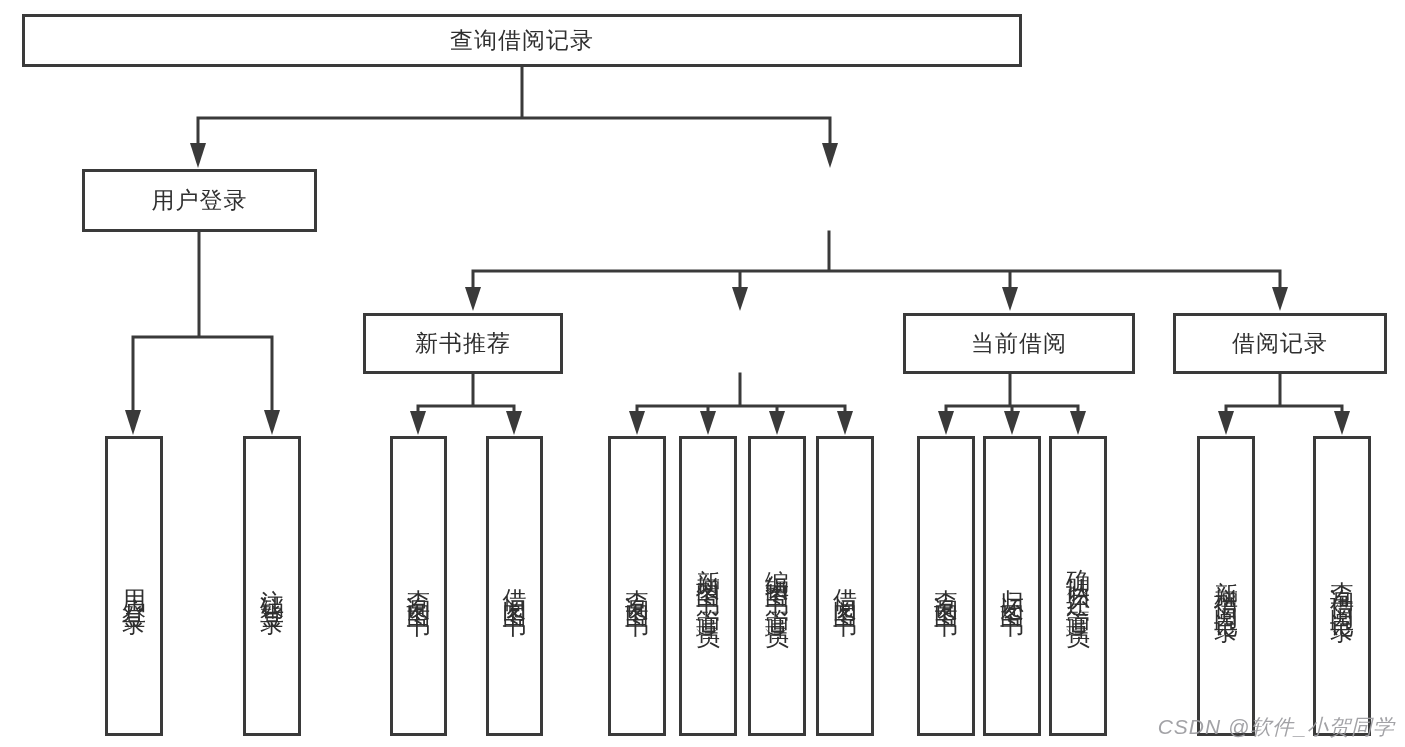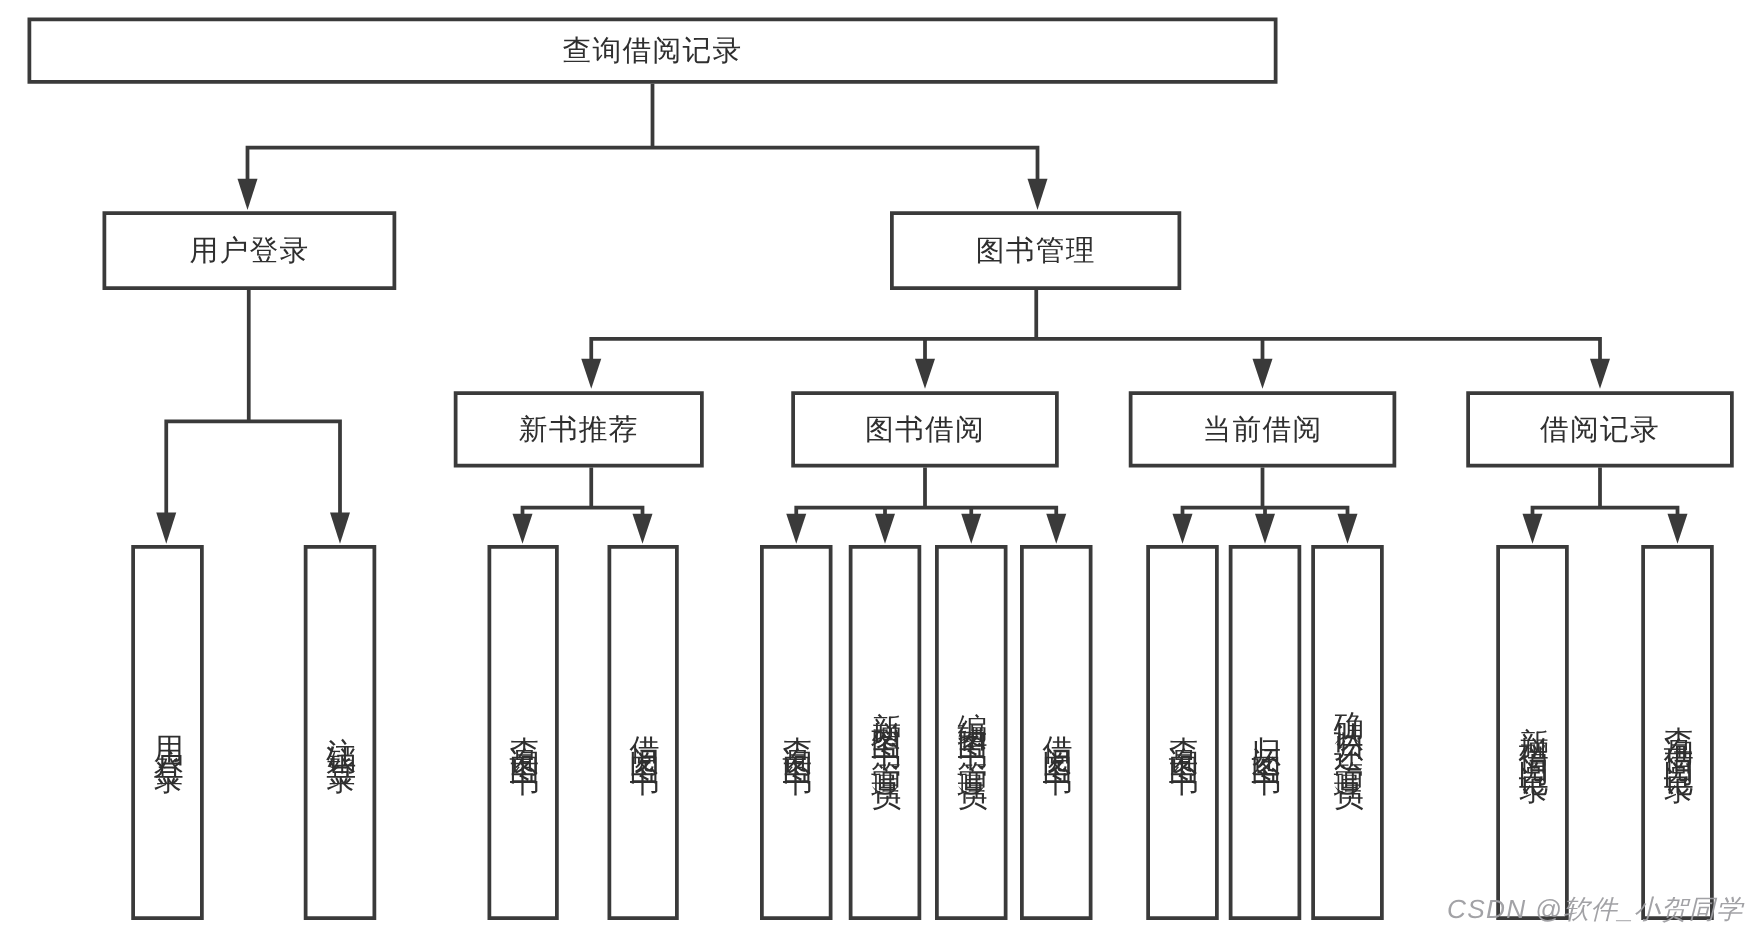--- a/index.html
+++ b/index.html
@@ -99,25 +99,23 @@
     <polygon points="1070,411 1086,411 1078,435"></polygon>
 
     <path d="M1280 374 V406 M1226 406 H1342 M1226 406 V412 M1342 406 V412"></path>
     <polygon points="1218,411 1234,411 1226,435"></polygon>
     <polygon points="1334,411 1350,411 1342,435"></polygon>
   </svg>
 
   <div class="node" style="left:22px; top:14px; width:1000px; height:53px">查询借阅记录</div>
 
   <div class="node" style="left:82px; top:169px; width:235px; height:63px">用户登录</div>
-  <div class="node" style="left:712px; top:169px; width:233px; height:63px">图书管理</div>
 
   <div class="node" style="left:363px; top:313px; width:200px; height:61px">新书推荐</div>
-  <div class="node" style="left:633px; top:313px; width:214px; height:61px">图书借阅</div>
-  <div class="node" style="left:903px; top:313px; width:214px; height:61px">当前借阅</div>
+  <div class="node" style="left:903px; top:313px; width:232px; height:61px">当前借阅</div>
   <div class="node" style="left:1173px; top:313px; width:214px; height:61px">借阅记录</div>
 
   <div class="node vnode" style="left:105px; top:436px; width:58px; height:300px">用户登录</div>
   <div class="node vnode" style="left:243px; top:436px; width:58px; height:300px">注销登录</div>
 
   <div class="node vnode" style="left:390px; top:436px; width:57px; height:300px">查询图书</div>
   <div class="node vnode" style="left:486px; top:436px; width:57px; height:300px">借阅图书</div>
 
   <div class="node vnode" style="left:608px; top:436px; width:58px; height:300px">查询图书</div>
   <div class="node vnode" style="left:679px; top:436px; width:58px; height:300px">新增图书（管理员）</div>

